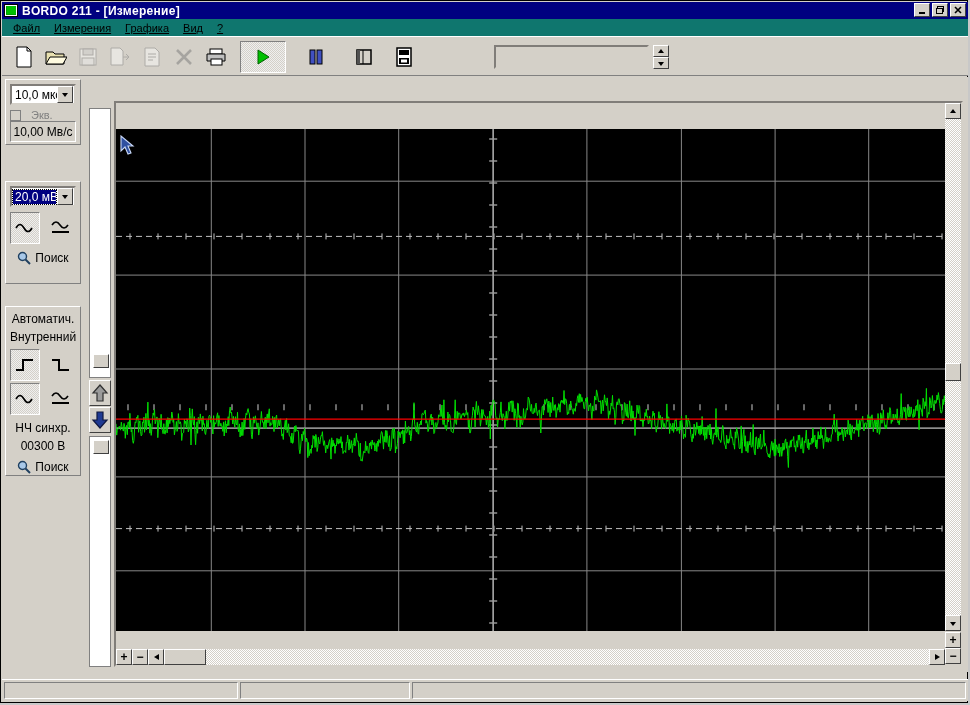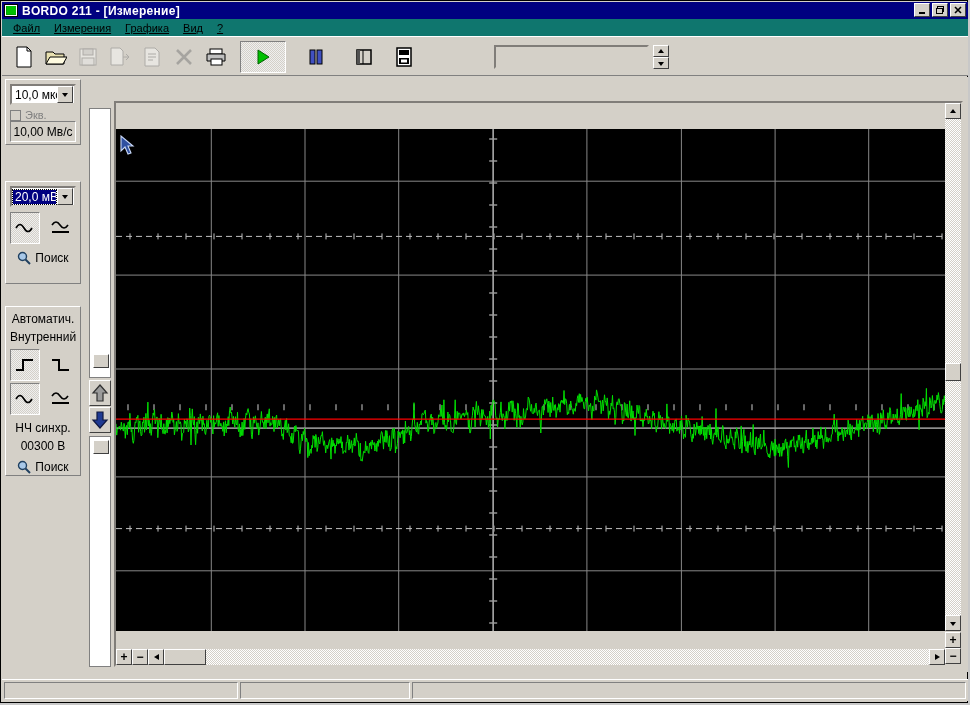--- a/index.html
+++ b/index.html
@@ -42,21 +42,21 @@
   .leftpanel{position:absolute;left:1px;top:76px;width:82px;height:595px;background:#d4d0c8;}
   .grp{position:absolute;left:3px;width:76px;background:#d4d0c8;
      border-top:1px solid #fff;border-left:1px solid #fff;border-right:1px solid #808080;border-bottom:1px solid #808080;box-sizing:border-box;}
   .combo{position:relative;height:21px;background:#fff;border:2px inset #d4d0c8;box-sizing:border-box;display:flex;align-items:center;}
   .combo .cval{flex:1;padding-left:3px;font-size:12px;white-space:nowrap;overflow:hidden;}
   .combo.selected .cval{background:#000080;color:#fff;outline:1px dotted #000;margin:1px;padding-left:2px;}
   .combo .carrow{width:16px;height:17px;margin-right:1px;background:#d4d0c8;border-top:1px solid #fff;border-left:1px solid #fff;
      border-right:1px solid #404040;border-bottom:1px solid #404040;box-sizing:border-box;display:flex;align-items:center;justify-content:center;}
   .flat{height:21px;background:#d4d0c8;border:1px solid #808080;border-right-color:#fff;border-bottom-color:#fff;
      box-sizing:border-box;display:flex;align-items:center;justify-content:center;font-size:12px;}
-  .chk{display:flex;align-items:center;gap:4px;color:#808080;font-size:11px;}
+  .chk{display:flex;align-items:center;gap:10px;color:#808080;font-size:11px;}
   .chkbox{width:11px;height:11px;background:#d4d0c8;border:1px solid #808080;box-sizing:border-box;}
   .sqbtn{width:32px;height:32px;background:#d4d0c8;box-sizing:border-box;display:flex;align-items:center;justify-content:center;}
   .sqbtn.on{border-top:1px solid #808080;border-left:1px solid #808080;border-right:1px solid #fff;border-bottom:1px solid #fff;
      background:repeating-conic-gradient(#d4d0c8 0% 25%, #efefef 0% 50%) 0 0/2px 2px;}
   .searchrow{display:flex;align-items:center;gap:4px;justify-content:center;font-size:12px;}
   .txtline{text-align:center;font-size:12px;white-space:nowrap;}
 
   
   .scopewrap{position:absolute;left:85px;top:76px;width:882px;height:595px;background:#d4d0c8;}
   .vslider{position:absolute;left:3px;top:31px;width:22px;height:559px;}

